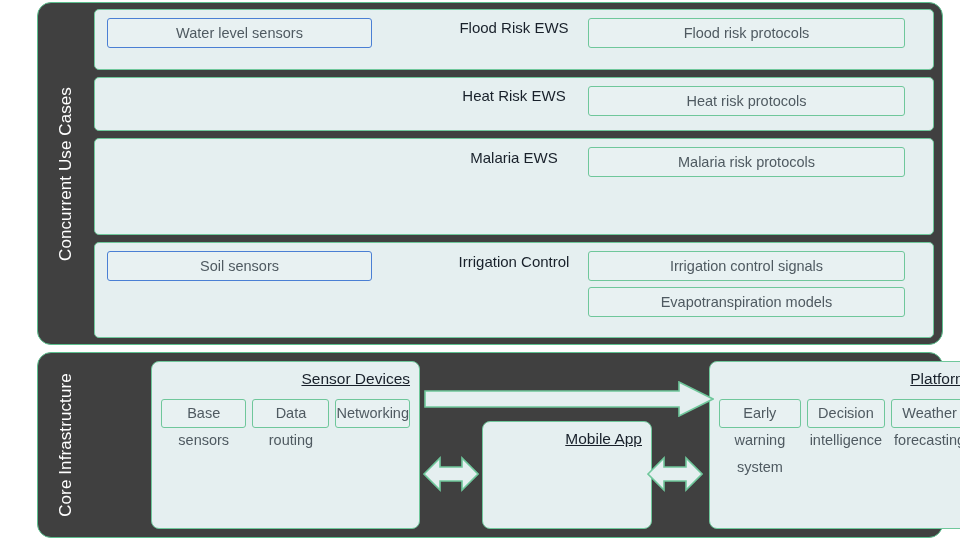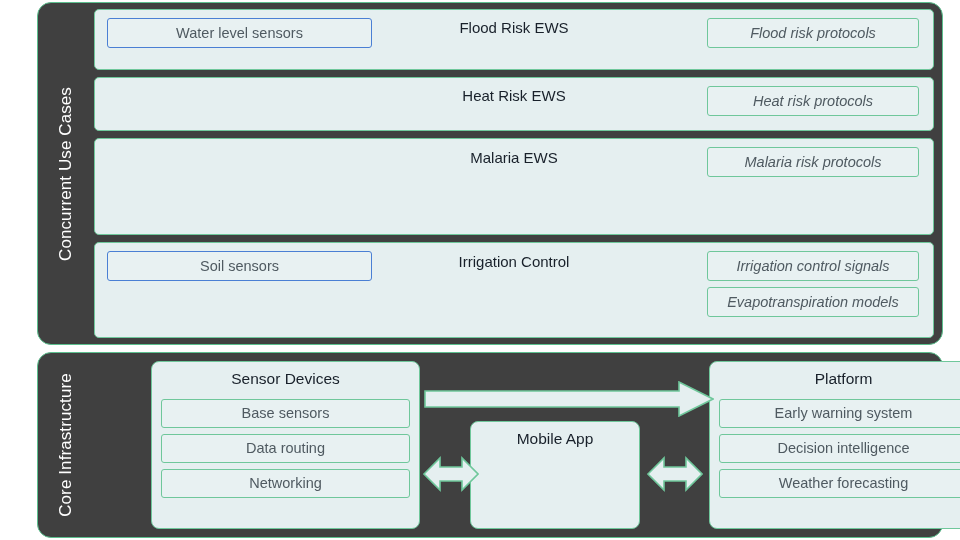--- a/index.html
+++ b/index.html
@@ -104,24 +104,23 @@
     display: flex;
     flex-direction: column;
     gap: 6px;
     z-index: 2;
   }
   .col-left {
     width: 265px;
     margin-left: 2px;
   }
   .col-right {
-    width: 212px;
+    width: 317px;
     margin-left: auto;
-    margin-right: 4px;
-    font-style: italic;
+    margin-right: 18px;
   }
 
   .chip {
     height: 30px;
     line-height: 28px;
     text-align: center;
     font-size: 14.5px;
     color: #4f5a61;
     background: #e8f1f2;
     box-sizing: border-box;
@@ -141,31 +140,32 @@
   .core-box {
     position: absolute;
     background: #e5eff0;
     border: 1.2px solid #6fc79b;
     border-radius: 8px;
     box-sizing: border-box;
     padding: 8px 9px;
   }
   #box-sensor   { left: 57px;  top: 8px;  width: 269px; height: 168px; }
   #box-platform { left: 615px; top: 8px;  width: 269px; height: 168px; }
-  #box-mobile   { left: 376px; top: 68px; width: 170px; height: 108px; }
+  #box-mobile   { left: 388px; top: 68px; width: 170px; height: 108px; }
 
   .core-title {
-    text-align: center;
+    text-align: right;
     font-size: 15.5px;
     color: #18202a;
     margin-bottom: 11px;
+    text-decoration: underline;
   }
   .core-items {
     display: flex;
-    flex-direction: column;
+    flex-direction: row;
     gap: 6px;
   }
   .core-items .chip { height: 29px; line-height: 27px; }
 
   
   .arrow { position: absolute; }
   #arrow-long   { left: 330px; top: 28px;  width: 290px; height: 36px; }
   #arrow-left   { left: 329px; top: 100px; width: 56px;  height: 42px; }
   #arrow-right  { left: 553px; top: 100px; width: 56px;  height: 42px; }
 </style>

